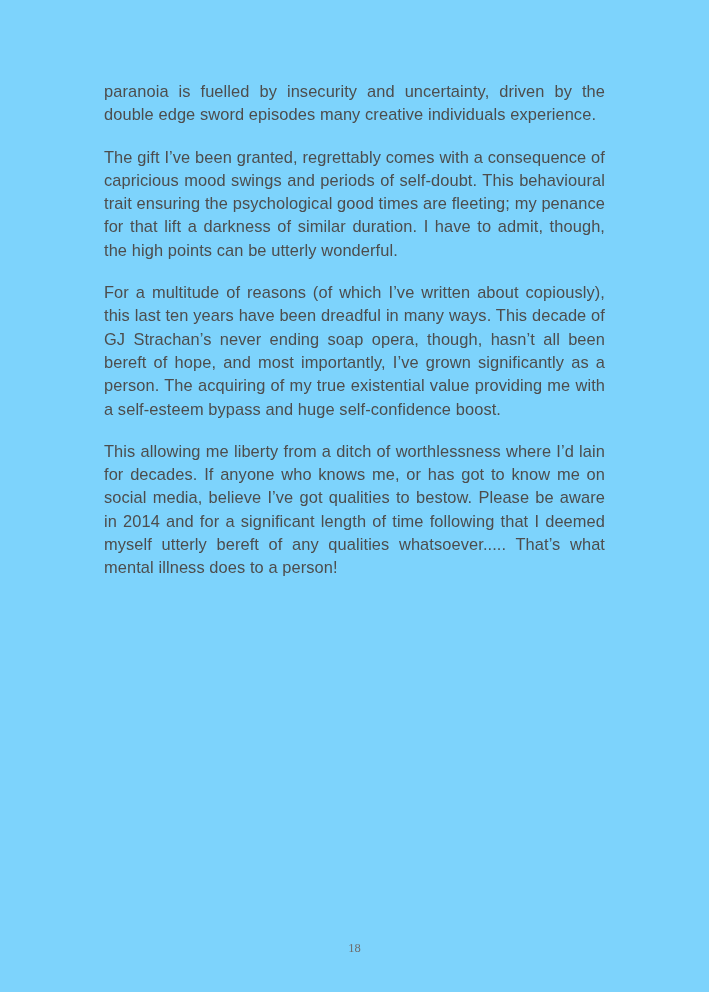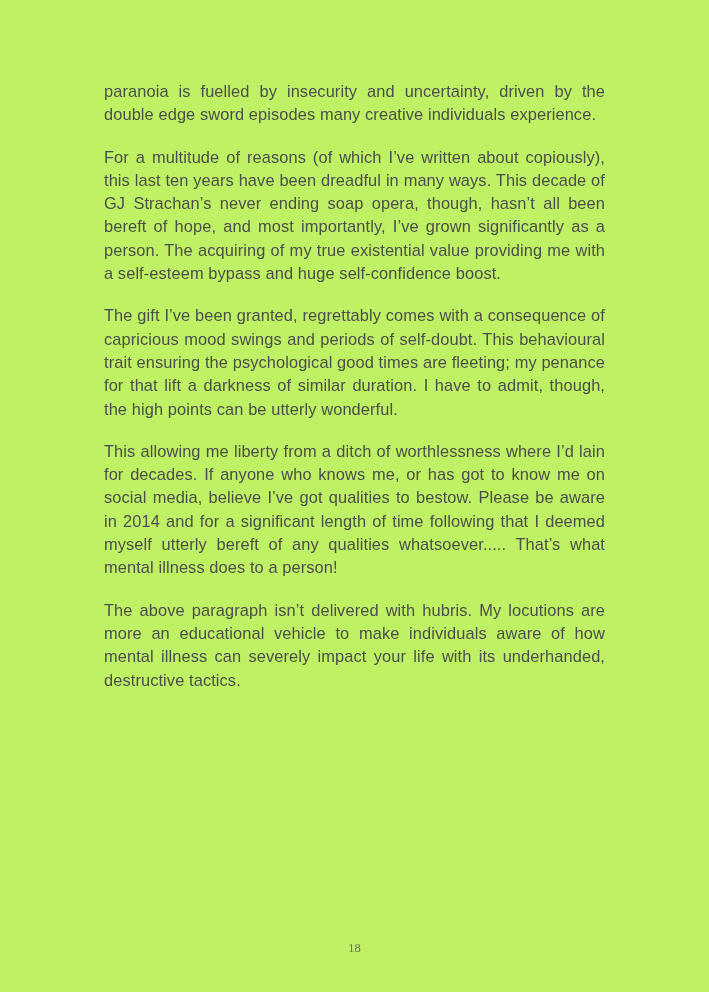--- a/index.html
+++ b/index.html
@@ -4,21 +4,21 @@
 <style>
   html, body {
     margin: 0;
     padding: 0;
     background: #ffffff;
   }
   .page {
     position: relative;
     width: 709px;
     height: 992px;
-    background: #bef264;
+    background: #7dd3fc;
     box-sizing: border-box;
     padding: 80px 104px 0 104px;
     font-family: "Liberation Sans", "DejaVu Sans", sans-serif;
     overflow: hidden;
   }
   .body-text p {
     margin: 0 0 19px 0;
     font-size: 16.4px;
     line-height: 23.3px;
     color: #4d4d4d;
@@ -35,19 +35,18 @@
     font-size: 12.5px;
     color: #6e6e6e;
   }
 </style>
 </head>
 <body>
 
 <div class="page">
   <div class="body-text">
     <p>paranoia is fuelled by insecurity and uncertainty, driven by the double edge sword episodes many creative individuals experience.</p>
+    <p>The gift I’ve been granted, regrettably comes with a consequence of capricious mood swings and periods of self-doubt. This behavioural trait ensuring the psychological good times are fleeting; my penance for that lift a darkness of similar duration. I have to admit, though, the high points can be utterly wonderful.</p>
     <p>For a multitude of reasons (of which I’ve written about copiously), this last ten years have been dreadful in many ways. This decade of GJ Strachan’s never ending soap opera, though, hasn’t all been bereft of hope, and most importantly, I’ve grown significantly as a person. The acquiring of my true existential value providing me with a self-esteem bypass and huge self-confidence boost.</p>
-    <p>The gift I’ve been granted, regrettably comes with a consequence of capricious mood swings and periods of self-doubt. This behavioural trait ensuring the psychological good times are fleeting; my penance for that lift a darkness of similar duration. I have to admit, though, the high points can be utterly wonderful.</p>
     <p>This allowing me liberty from a ditch of worthlessness where I’d lain for decades. If anyone who knows me, or has got to know me on social media, believe I’ve got qualities to bestow. Please be aware in 2014 and for a significant length of time following that I deemed myself utterly bereft of any qualities whatsoever..... That’s what mental illness does to a person!</p>
-    <p>The above paragraph isn’t delivered with hubris. My locutions are more an educational vehicle to make individuals aware of how mental illness can severely impact your life with its underhanded, destructive tactics.</p>
   </div>
   <div class="page-number">18</div>
 </div>
 
 </body></html>

